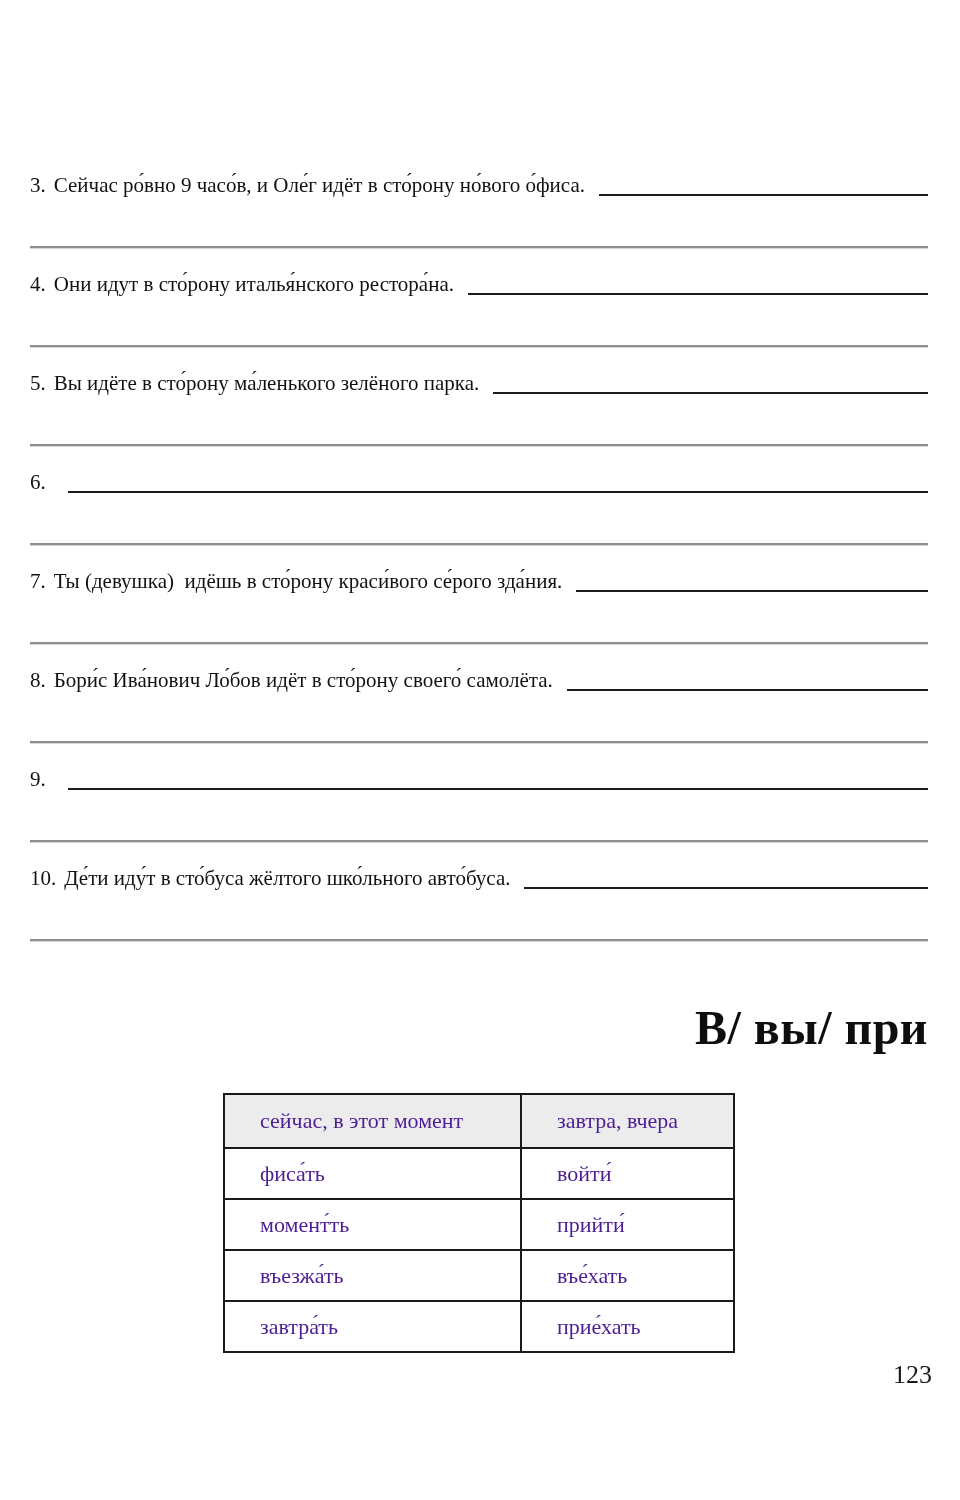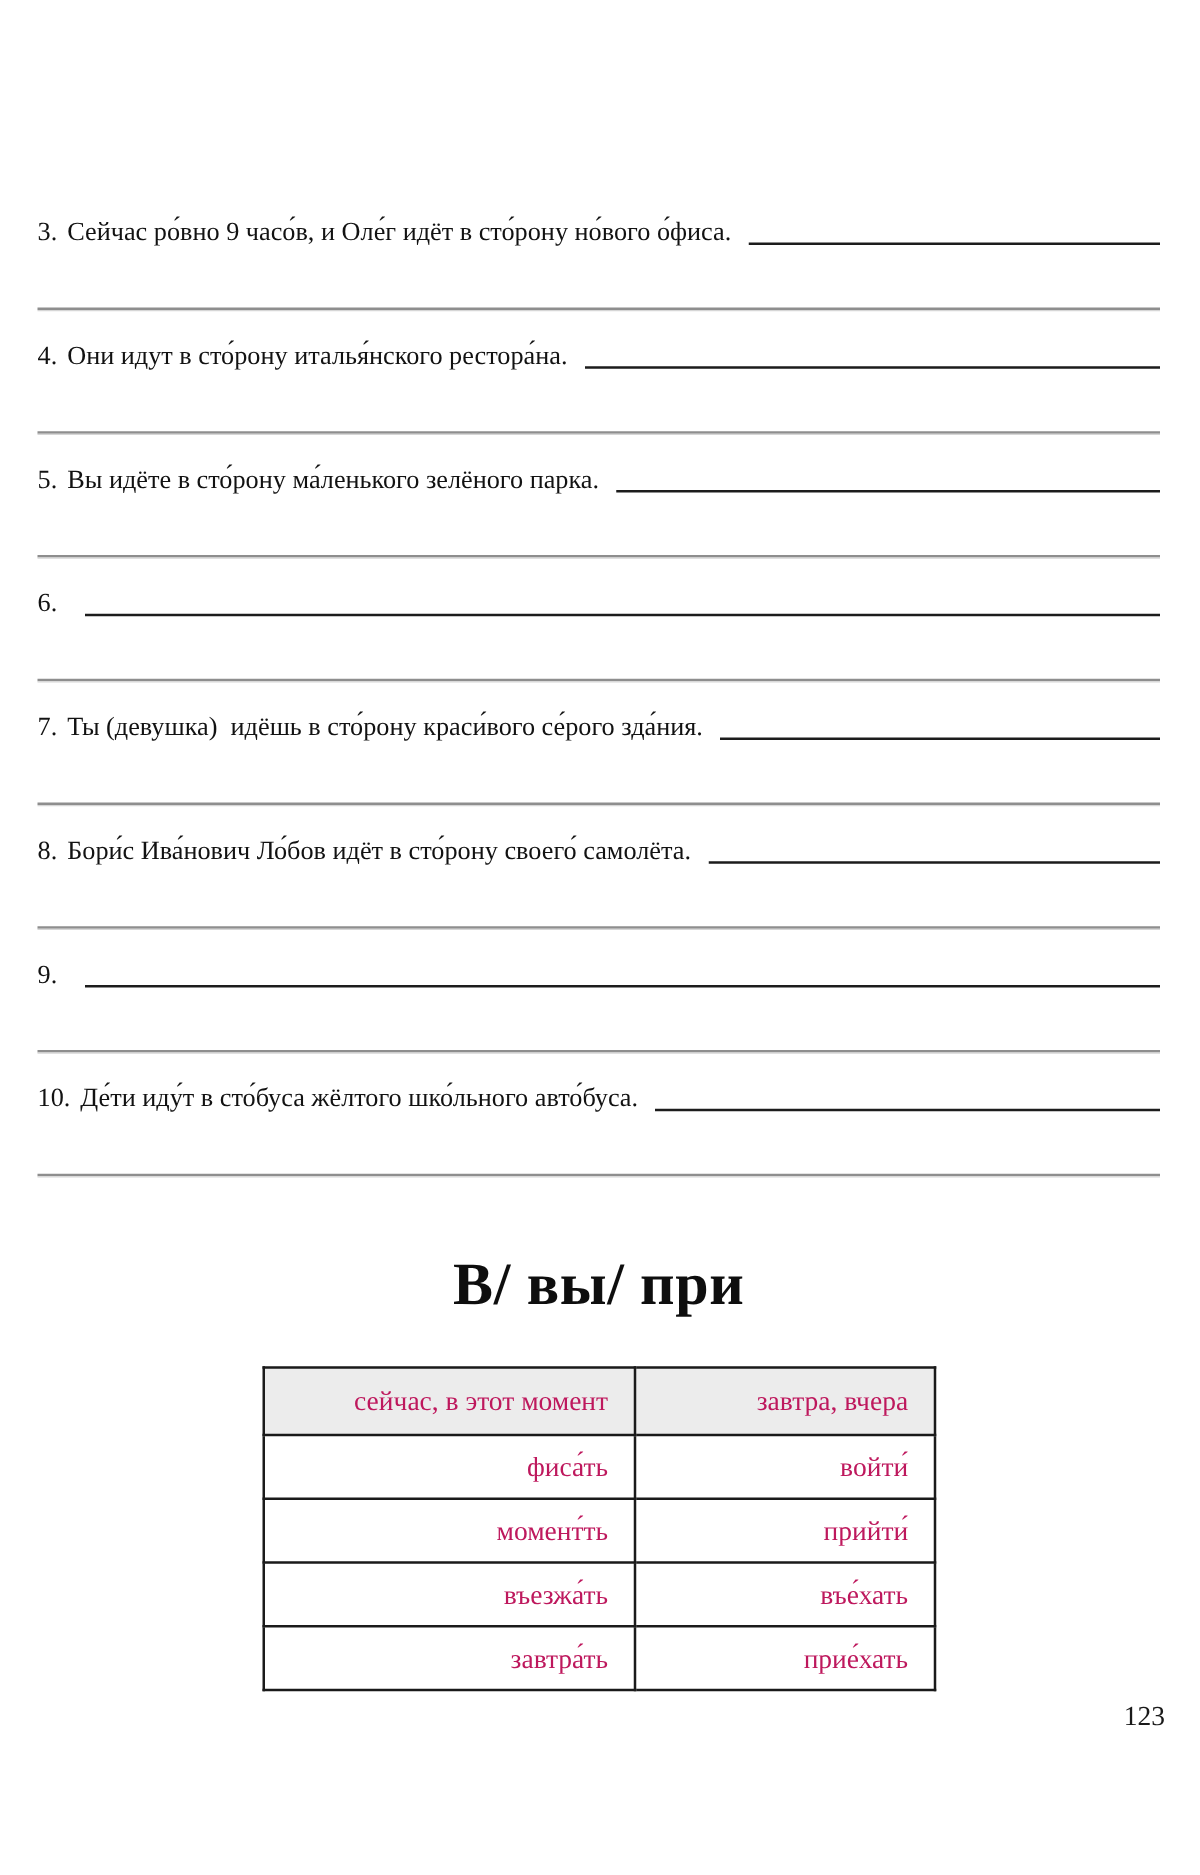--- a/index.html
+++ b/index.html
@@ -34,50 +34,50 @@
   }
   .rule {
     height:0;
     border-top:2px solid #8e8e8e;
     border-bottom:1px solid #d6d6d6;
     margin-top:46px;
   }
 
   .heading {
     margin-top:58px;
-    text-align:center;
+    text-align:right;
     font-size:48px;
     font-weight:bold;
     color:#0e0e0e;
     letter-spacing:0.5px;
   }
 
   table.verb-table {
     border-collapse:collapse;
     margin:38px auto 0 auto;
   }
   .verb-table th, .verb-table td {
     border:2px solid #1a1a1a;
     font-size:22px;
     font-weight:normal;
-    text-align:right;
+    text-align:left;
     padding-left:35px;
     padding-right:20px;
-    color:#be185d;
+    color:#4c1d95;
   }
   .verb-table th { background:#ececec; height:54px; }
   .verb-table td { background:#ffffff; height:51px; }
   .verb-table .col-now { width:297px; }
-  .verb-table .col-then { width:240px; }
+  .verb-table .col-then { width:213px; }
 
   .page-num {
     position:absolute;
     top:1360px;
     right:28px;
-    font-size:22px;
+    font-size:26px;
     color:#1a1a1a;
   }
 </style>
 </head>
 <body>
 
 <div class="sheet">
   <div class="content">
 
     <div class="item first">

